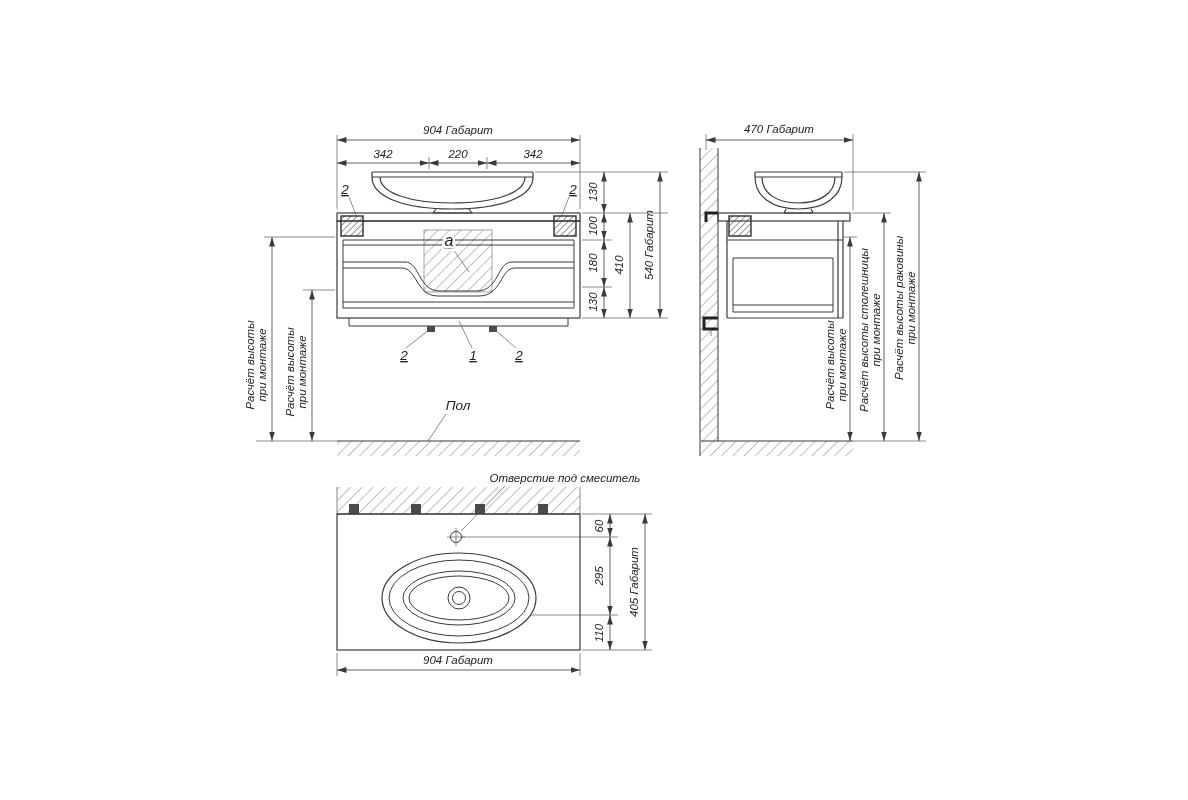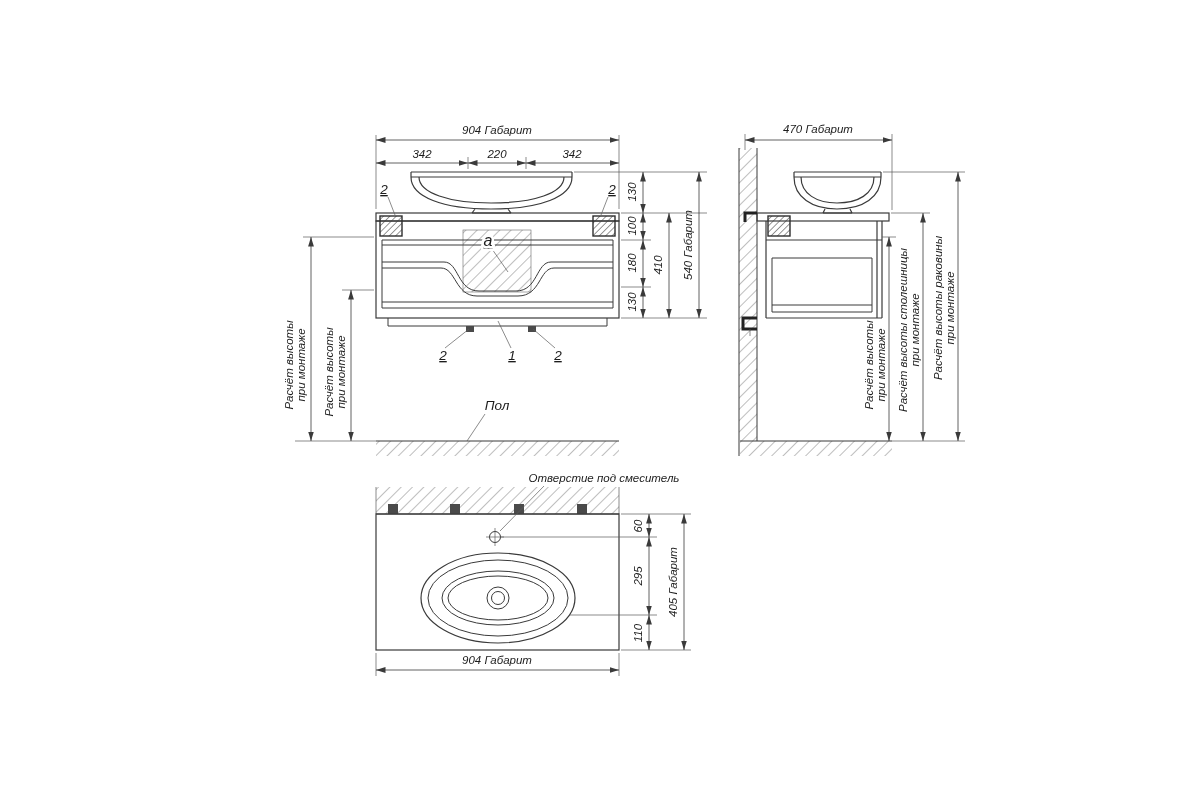--- a/index.html
+++ b/index.html
@@ -1,17 +1,17 @@
 <!DOCTYPE html>
 <html><head>
 <meta charset="utf-8">
 <style>
   html,body{margin:0;padding:0;background:#ffffff;}
   .sheet{width:1082px;height:800px;background:#ffffff;position:relative;overflow:hidden;
-         font-family:"Liberation Sans", sans-serif;padding-left:39px;}
+         font-family:"Liberation Sans", sans-serif;}
   svg{display:block;}
   .ln{fill:none;stroke:#3a3a3a;stroke-width:1.2;}
   .md{fill:none;stroke:#3a3a3a;stroke-width:1;}
   .thin{fill:none;stroke:#5a5a5a;stroke-width:0.7;}
   .dim{fill:none;stroke:#3a3a3a;stroke-width:0.8;}
   .thick{fill:none;stroke:#222;stroke-width:3;}
   text{fill:#1c1c1c;font-style:italic;font-family:"Liberation Sans", sans-serif;}
   .t11{font-size:11.5px;}
   .t13{font-size:13.5px;}
   .t15{font-size:16px;}

